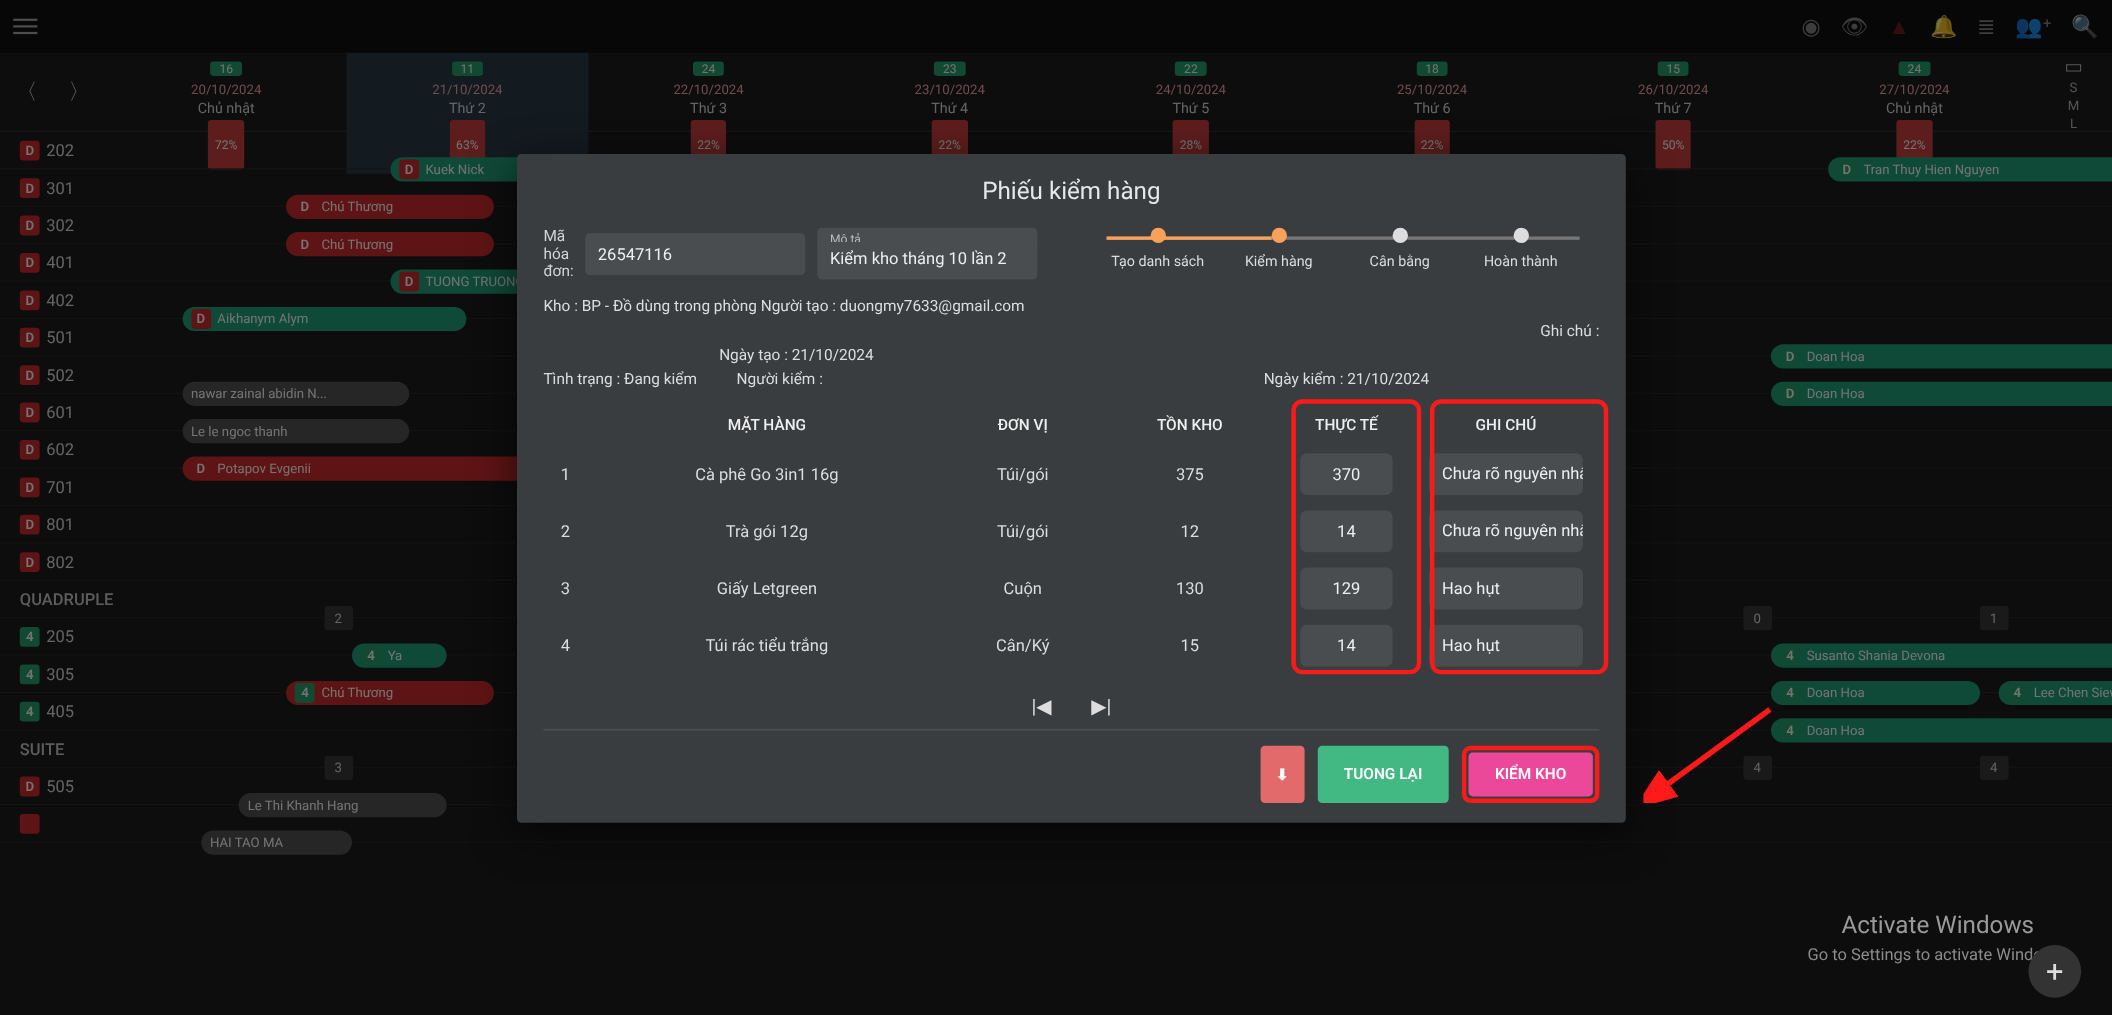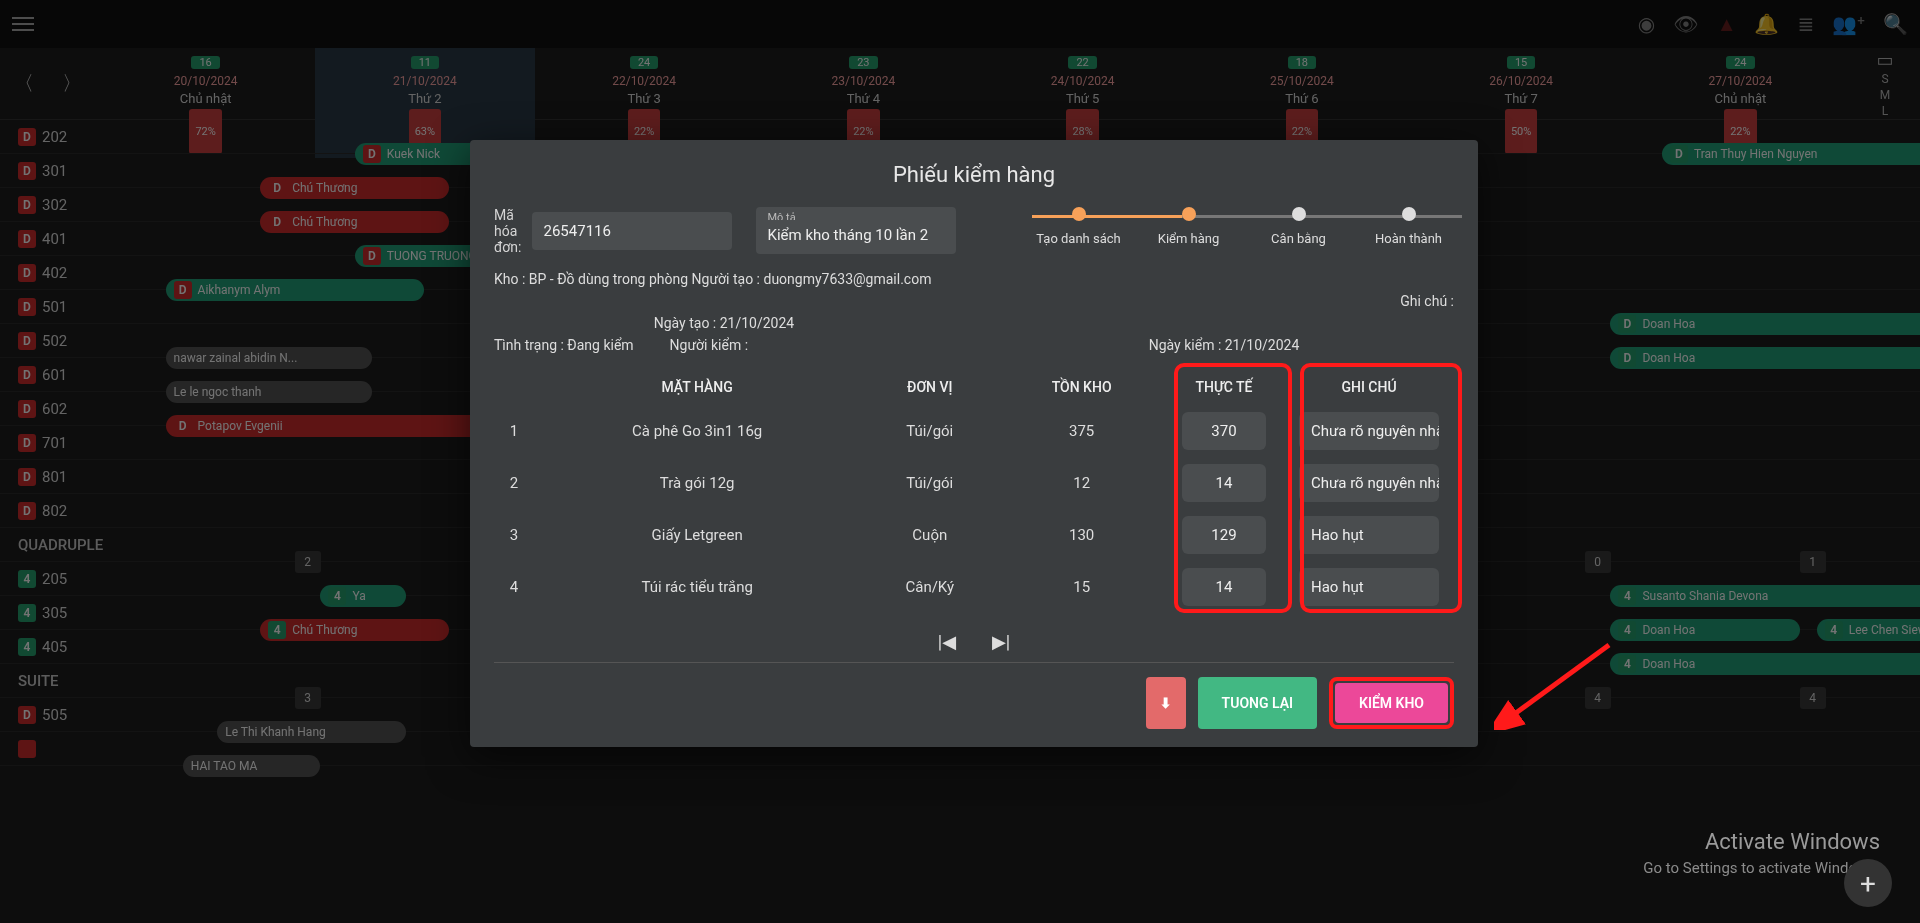--- a/index.html
+++ b/index.html
@@ -82,21 +82,21 @@
     position: absolute; inset: 0; background: rgba(0,0,0,0.55);
   }
 
   
   .modal {
     position: absolute; left: 470px; top: 140px; width: 1008px;
     background: var(--bg-modal); color: var(--text); border-radius: 4px;
     box-shadow: 0 10px 40px rgba(0,0,0,0.6); padding: 22px 24px 18px;
   }
   .modal h2 { margin: 0 0 20px; font-weight: 400; text-align: center; font-size: 22px; }
-  .modal-top { display: flex; gap: 24px; align-items: flex-start; margin-bottom: 16px; }
+  .modal-top { display: flex; gap: 11px; align-items: flex-start; margin-bottom: 16px; }
   .fld { display: flex; align-items: center; gap: 10px; }
   .fld label { color: #d4d4d4; font-size: 14px; }
   .fld input {
     background: var(--bg-input); border: none; border-radius: 4px;
     padding: 10px 12px; color: #eee; font-size: 15px; width: 200px;
   }
   .fld .mo-ta { display: flex; flex-direction: column; }
   .fld .mo-ta .lbl { font-size: 11px; color: #bbb; padding: 4px 12px 0; background: var(--bg-input); border-radius: 4px 4px 0 0; margin-bottom: -4px; }
   .fld .mo-ta input { border-radius: 0 0 4px 4px; padding-top: 6px; }
 
@@ -137,21 +137,21 @@
     pointer-events: none;
   }
 
   .fab {
     position: absolute; right: 28px; bottom: 16px; width: 48px; height: 48px;
     border-radius: 50%; background: #333; color: #ddd; font-size: 28px;
     display: flex; align-items: center; justify-content: center;
   }
   .watermark {
     position: absolute; right: 40px; bottom: 44px; color: #8b8b8b; font-size: 15px;
-    text-align: right; line-height: 1.4;
+    text-align: center; line-height: 1.4;
   }
   .watermark .t { font-size: 22px; color: #9a9a9a; }
 </style>
 </head>
 <body>
 
 <div class="topbar">
   <div class="hamburger">
       <div></div>
       <div></div>

